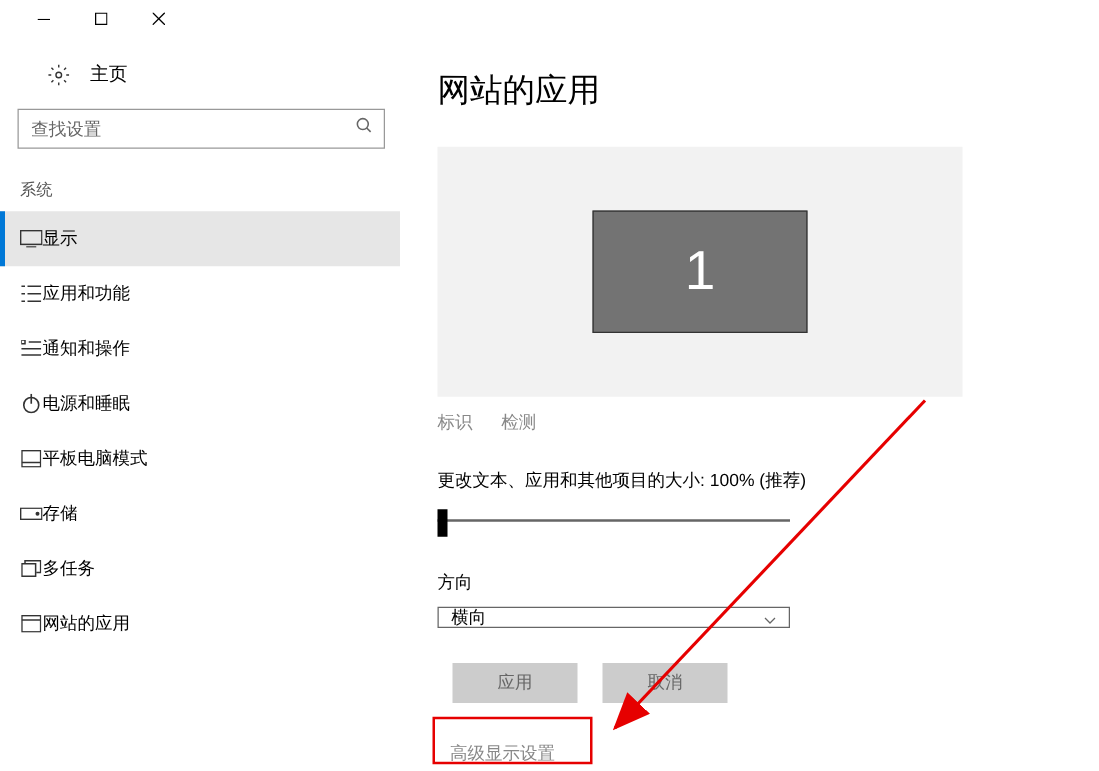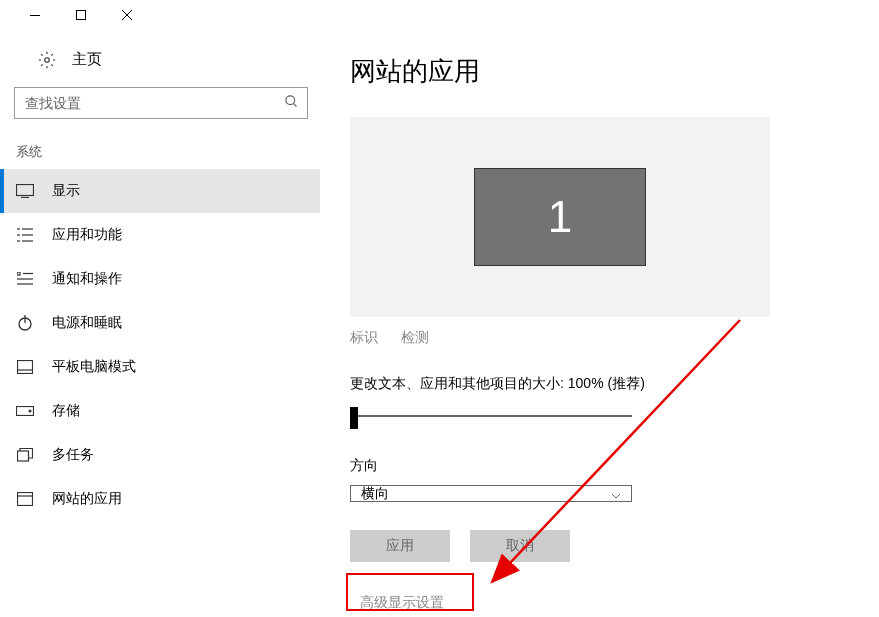--- a/index.html
+++ b/index.html
@@ -16,21 +16,21 @@
     .home-row { display: flex; align-items: center; padding: 10px 16px; gap: 16px; cursor: pointer; margin-left: 22px; }
     .home-label { font-size: 15px; }
     
     .search-wrap { padding: 8px 14px 12px 14px; }
     .search-box { width: 294px; height: 32px; border: 1px solid #999; display: flex; align-items: center; padding: 0 8px 0 10px; }
     .search-input { flex: 1; border: none; outline: none; font-size: 14px; background: transparent; }
     .search-input::placeholder { color: #666; }
     
     .section-label { font-size: 13px; color: #555; padding: 12px 16px 8px 16px; }
     
-    .nav-item { display: flex; align-items: center; padding: 13px 16px; gap: 18px; cursor: pointer; font-size: 14px; position: relative; }
+    .nav-item { display: flex; align-items: center; padding: 13px 16px; cursor: pointer; font-size: 14px; position: relative; }
     .nav-item.active { background: #e6e6e6; }
     .nav-item.active::before { content: ""; position: absolute; left: 0; top: 0; bottom: 0; width: 4px; background: #0078d7; }
     .nav-icon { width: 18px; height: 18px; display: flex; align-items: center; justify-content: center; flex-shrink: 0; }
     
     .main { flex: 1; padding: 24px 20px 0 30px; overflow-y: auto; overflow-x: hidden; position: relative; }
     .page-title { font-size: 26px; font-weight: 400; margin-bottom: 28px; }
     
     .display-preview { width: 420px; height: 200px; background: #f2f2f2; display: flex; align-items: center; justify-content: center; margin-bottom: 12px; }
     .monitor-box { width: 172px; height: 98px; background: #737373; border: 1px solid #333; display: flex; align-items: center; justify-content: center; color: #fff; font-size: 44px; font-weight: 300; cursor: pointer; }
     
@@ -38,21 +38,21 @@
     .id-detect span { color: #888; cursor: pointer; }
     
     .scale-label { font-size: 14px; margin-bottom: 12px; }
     .slider-wrap { width: 282px; height: 24px; position: relative; margin-bottom: 28px; }
     .slider-track { position: absolute; top: 10px; left: 0; right: 0; height: 2px; background: #666; }
     .slider-thumb { position: absolute; top: 2px; left: 0; width: 8px; height: 22px; background: #000; cursor: pointer; }
     
     .orientation-label { font-size: 14px; margin-bottom: 10px; }
     .orientation-select { width: 282px; height: 17px; border: 1px solid #666; padding: 0 10px; display: flex; align-items: center; justify-content: space-between; font-size: 14px; cursor: pointer; margin-bottom: 28px; }
     
-    .btn-row { display: flex; gap: 20px; margin-bottom: 24px; }
+    .btn-row { display: flex; gap: 20px; margin-bottom: 24px; margin-left: 12px; }
     .action-btn { width: 100px; height: 32px; background: #ccc; border: none; font-size: 14px; color: #666; cursor: not-allowed; }
     
     .advanced-link { font-size: 14px; color: #888; cursor: pointer; display: inline-block; padding: 8px 10px; }
     .highlight-box { position: absolute; border: 2px solid #e60000; width: 128px; height: 38px; left: 26px; top: 543px; pointer-events: none; }
     
     .arrow-svg { position: absolute; pointer-events: none; }
   </style>
 </head>
 <body>
 

